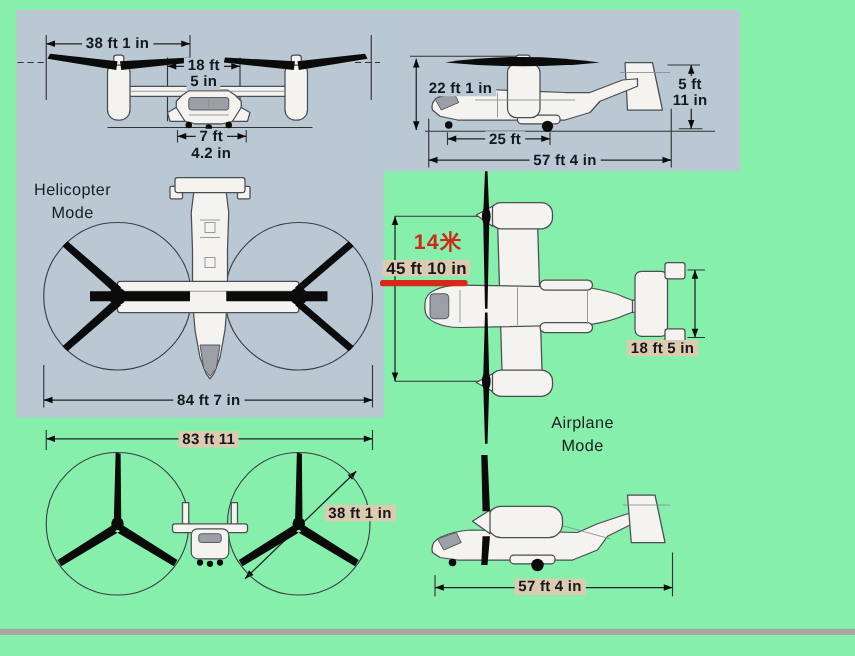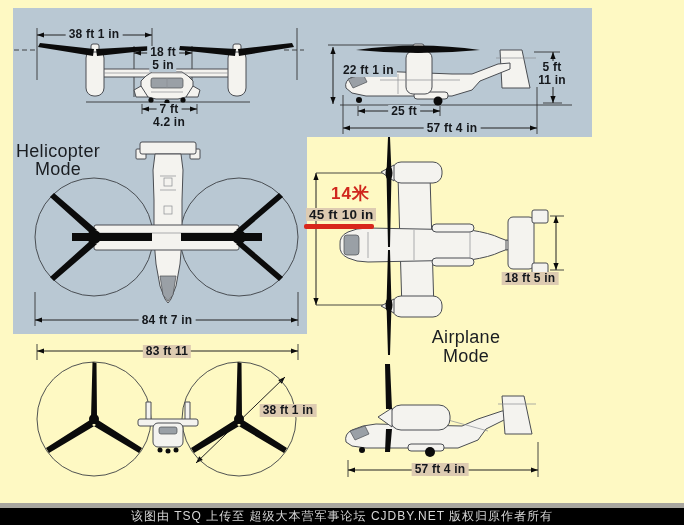--- a/index.html
+++ b/index.html
@@ -1,27 +1,27 @@
 <!DOCTYPE html>
 <html><head>
 <meta charset="utf-8">
 <style>
   html,body{margin:0;padding:0;background:#888;}
-  .stage{position:relative;width:684px;height:525px;background:#fef9c3;overflow:hidden;
+  .stage{position:relative;width:684px;height:525px;background:#86efac;overflow:hidden;
          font-family:"Liberation Sans",sans-serif;}
   .panel{position:absolute;background:#b9c8d3;}
   .panel-left{left:13px;top:8px;width:294px;height:326px;}
   .panel-right{left:307px;top:8px;width:285px;height:129px;}
   svg.art{position:absolute;left:0;top:0;}
   .lbl{position:absolute;font-size:12px;font-weight:600;color:#15181c;white-space:nowrap;
        line-height:13px;letter-spacing:.2px;}
   .ctr{transform:translateX(-50%);text-align:center;}
   .bgb{background:#b9c8d3;padding:0 3px;}
   .bgt{background:#ddcbb1;padding:0 3px;}
-  .mode{font-size:18px;font-weight:500;color:#1a1d21;letter-spacing:.3px;}
+  .mode{font-size:13px;font-weight:500;color:#1a1d21;letter-spacing:.3px;}
   .red{color:#d0271d;font-size:17px;font-weight:600;letter-spacing:1px;}
   .big{font-size:13.5px;font-weight:700;text-align:center;}
   .redbar{position:absolute;left:304px;top:224px;width:70px;height:5px;background:#d8271b;border-radius:2px;}
   .graystrip{position:absolute;left:0;top:503px;width:684px;height:5px;background:#a8a69f;}
   .footer{position:absolute;left:0;top:508px;width:684px;height:17px;background:#000;
           display:flex;align-items:center;justify-content:center;}
   .footer span{color:#d6d6d6;font-size:12px;letter-spacing:1px;}
   
   .dim{stroke:#222;stroke-width:1;fill:none;}
   .ext{stroke:#333;stroke-width:.9;fill:none;}
@@ -202,16 +202,13 @@
   <div class="lbl ctr bgt" style="left:530px;top:272px;">18 ft 5 in</div>
   <div class="lbl mode ctr" style="left:466px;top:331px;">Airplane</div>
   <div class="lbl mode ctr" style="left:466px;top:350px;">Mode</div>
 
   <div class="lbl ctr bgt" style="left:167px;top:345px;">83 ft 11</div>
   <div class="lbl ctr bgt" style="left:288px;top:404px;">38 ft 1 in</div>
 
   <div class="lbl ctr bgt" style="left:440px;top:463px;">57 ft 4 in</div>
 
   <div class="graystrip"></div>
-  <div class="footer">
-    <span>该图由 TSQ 上传至 超级大本营军事论坛 CJDBY.NET 版权归原作者所有</span>
-  </div>
 </div>
 
 </body></html>

